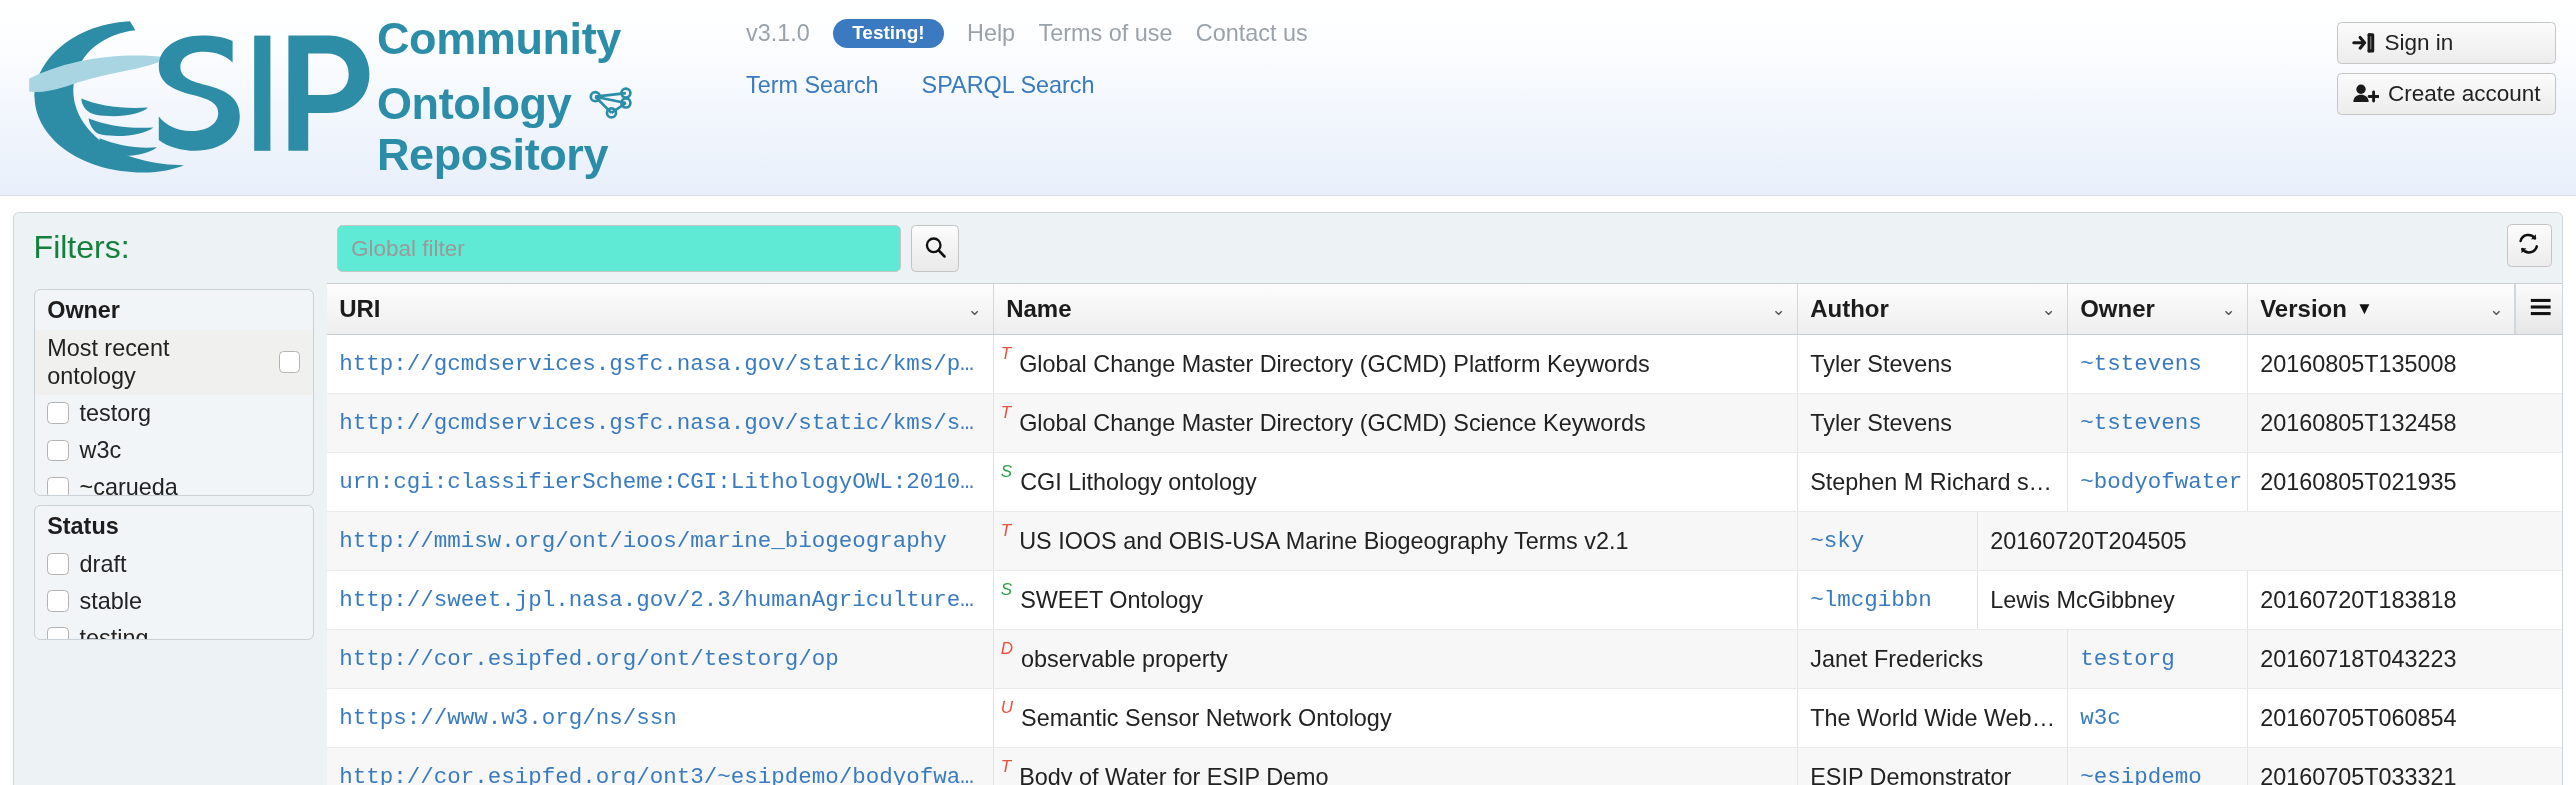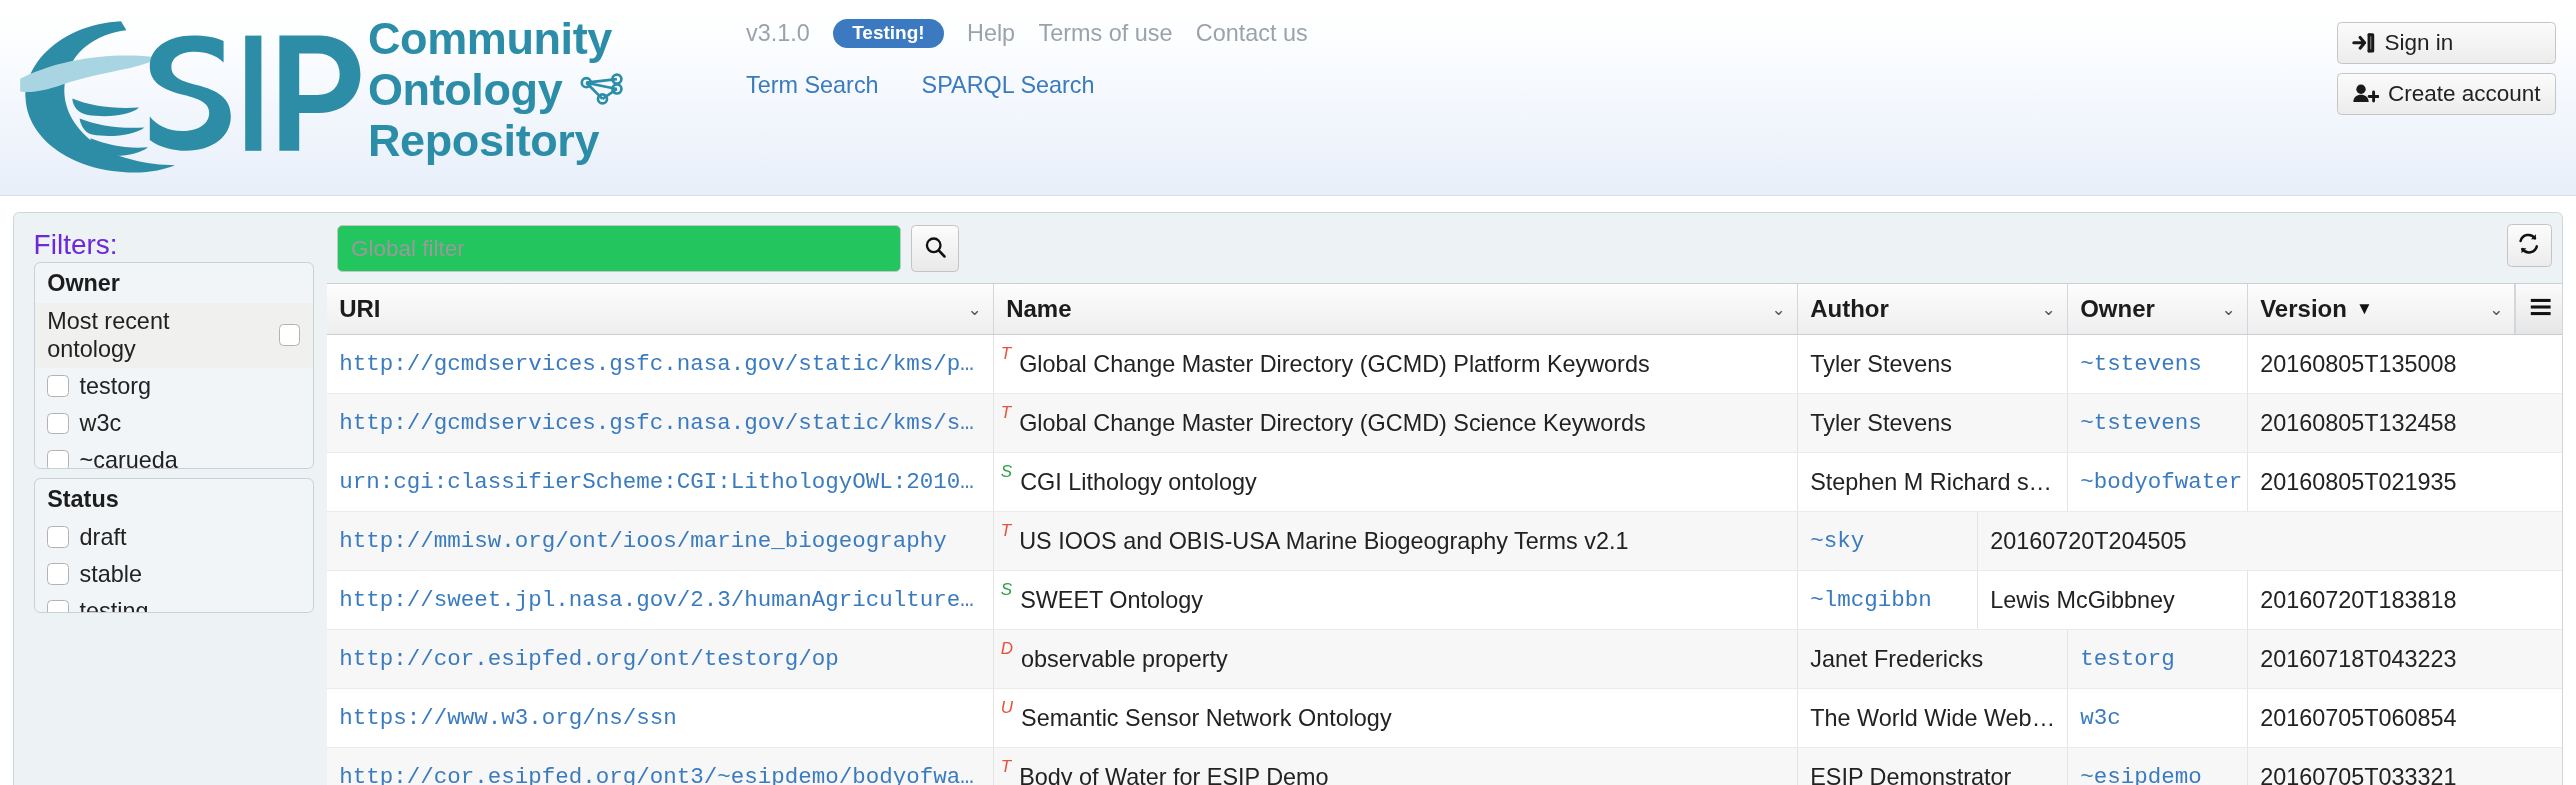--- a/index.html
+++ b/index.html
@@ -15,21 +15,21 @@
   
   .site-header {
     position: relative;
     height: 196px;
     background: linear-gradient(to bottom, #ffffff 0%, #fdfeff 18%, #f3f7fd 55%, #e8effa 100%);
     border-bottom: 0.9px solid #d8dde3;
     overflow: hidden;
   }
   .logo-wrap {
     position: absolute;
-    left: 13px; top: 5.4px;
+    left: 22px; top: 5.4px;
     width: 665px; height: 184px;
   }
   .logo-wrap svg { display: block; }
   .logo-text {
     position: absolute;
     left: 355px; top: 7.2px;
     font-family: "Liberation Sans", sans-serif;
     font-weight: bold;
     font-size: 45px;
     line-height: 51px;
@@ -119,23 +119,23 @@
   }
 
   
   .sidebar {
     width: 313px;
     flex: 0 0 313px;
     padding: 16px 12.6px 0 20px;
     background: #edf2f5;
   }
   .filters-label {
-    font-size: 28px;
-    color: #6d28d9;
-    margin-bottom: 1px;
+    font-size: 32px;
+    color: #15803d;
+    margin-bottom: 23px;
   }
   .filter-panel {
     border: 0.9px solid #c9d0d6;
     border-radius: 6.3px;
     background: #f2f5f7;
     margin-bottom: 9px;
     overflow: hidden;
   }
   .filter-panel.owner { height: 207px; }
   .filter-panel.status { height: 135px; }
@@ -183,21 +183,21 @@
     align-items: center;
     padding: 12.6px 12.6px 10.8px 10.8px;
     height: 70px;
     flex: 0 0 70px;
   }
   .search-input {
     width: 564px;
     height: 47px;
     border: 0.9px solid #c6c6c6;
     border-radius: 5.4px;
-    background: #22c55e;
+    background: #5eead4;
     font-size: 22.5px;
     color: #333;
     padding: 0 12.6px;
     font-family: "Liberation Sans", sans-serif;
     outline: none;
   }
   .search-input::placeholder { color: #9a9a9a; }
   .btn-search {
     width: 48px; height: 47px;
     margin-left: 10px;
@@ -360,21 +360,21 @@
                C 225 36, 213 34, 200 34 Z" fill="#2d8ca6"></path>
 
       <rect x="258" y="34" width="18" height="128" fill="#2d8ca6"></rect>
 
       <path d="M296 34 L 296 162 L 318 162 L 318 120 L 340 120 C 368 120, 386 102, 386 77
                C 386 52, 368 34, 340 34 Z M 318 54 L 338 54 C 354 54, 363 63, 363 77
                C 363 91, 354 100, 338 100 L 318 100 Z" fill="#2d8ca6"></path>
     </svg>
     <div class="logo-text">
       <div>Community</div>
-      <div style="display:flex;align-items:center;gap:17px;">
+      <div style="display:flex;align-items:center;gap:17px;margin-top:14px;">
         <span>Ontology</span>
         <span>
           <svg width="47" height="36" viewBox="0 0 52 40" aria-hidden="true">
             <line x1="8" y1="13" x2="42" y2="9" stroke="#2b8da8" stroke-width="3"></line>
             <line x1="8" y1="13" x2="42" y2="20" stroke="#2b8da8" stroke-width="3"></line>
             <line x1="8" y1="13" x2="26" y2="31" stroke="#2b8da8" stroke-width="3"></line>
             <line x1="26" y1="31" x2="42" y2="20" stroke="#2b8da8" stroke-width="3"></line>
             <circle cx="8" cy="13" r="5" fill="none" stroke="#2b8da8" stroke-width="3"></circle>
             <circle cx="42" cy="9" r="5" fill="none" stroke="#2b8da8" stroke-width="3"></circle>
             <circle cx="42" cy="20" r="5" fill="none" stroke="#2b8da8" stroke-width="3"></circle>

